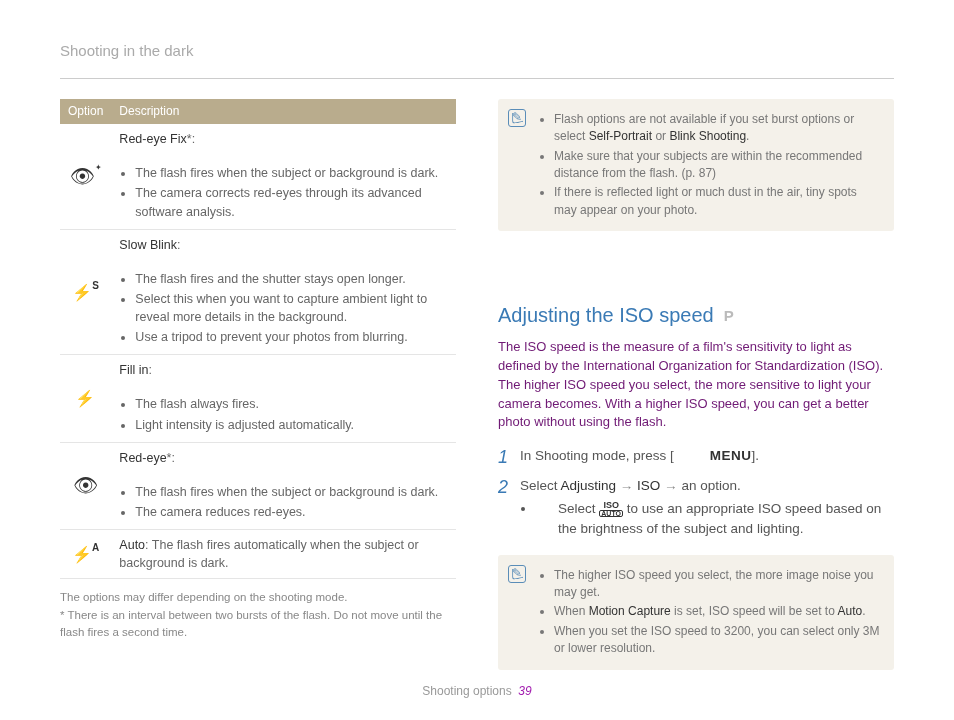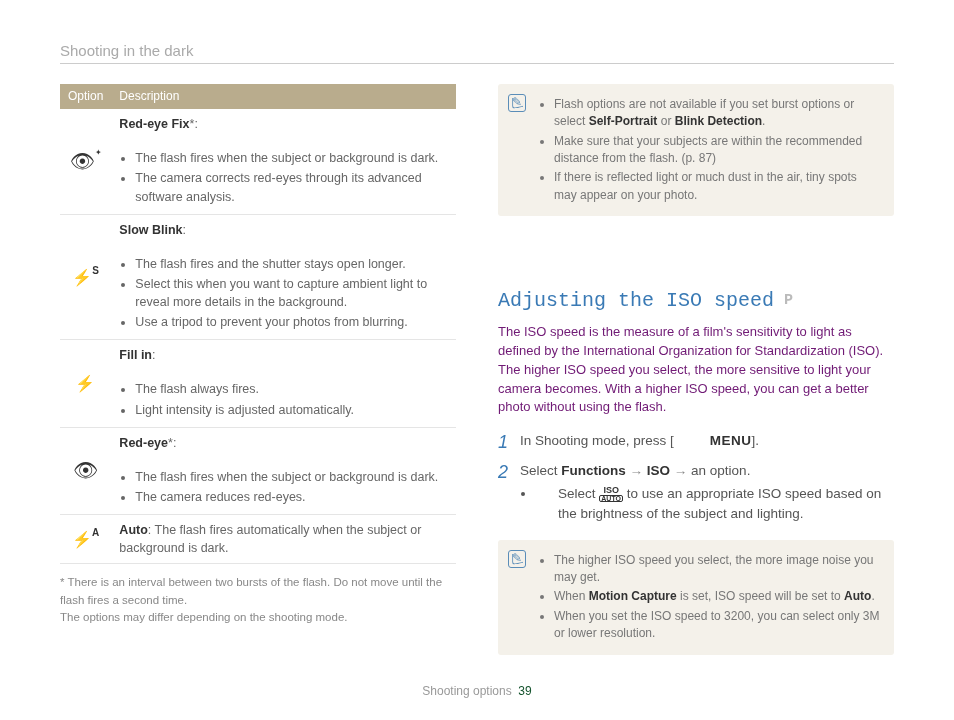--- a/index.html
+++ b/index.html
@@ -14,21 +14,21 @@
     position: relative;
   }
   .page {
     padding: 40px 60px 30px 60px;
   }
   .page-header {
     font-size: 15px;
     color: #aaa;
     font-weight: 300;
     border-bottom: 1px solid #ccc;
-    padding-bottom: 1px;
+    padding-bottom: 16px;
     margin-bottom: 20px;
   }
   .cols {
     display: flex;
     gap: 42px;
   }
   .col { flex: 1; }
   
   table.opts {
     width: 100%;
@@ -56,21 +56,21 @@
     font-size: 18px;
     color: #333;
     padding: 6px 4px;
   }
   .desc ul {
     list-style: disc;
     margin-left: 16px;
     margin-top: 16px;
   }
   .desc li { margin: 2px 0; color: #666; }
-  .strong { color: #333; font-weight: 700; }
+  .strong { color: #333; font-weight: 400; }
   .footnote {
     font-size: 11.5px;
     color: #888;
     margin-top: 10px;
     line-height: 1.5;
   }
   
   .infobox {
     background: #f4f1ea;
     border-radius: 3px;
@@ -120,21 +120,20 @@
   
   h2.section {
     color: #3a7ab5;
     font-weight: 400;
     font-size: 20px;
     margin-top: 70px;
     margin-bottom: 8px;
     display: flex;
     align-items: center;
     gap: 10px;
-    font-family: Liberation Mono, monospace;
   }
   h2.section .mode-badge {
     color: #bbb;
     font-weight: 600;
     font-size: 15px;
   }
   .body-text { color: #701a75; font-size: 13px; }
   
   ol.steps {
     list-style: none;
@@ -183,21 +182,21 @@
   .iso-auto-icon .b { display:block; border:1px solid #333; border-radius:2px; padding:0 1px; font-size:7px;}
   
   .footer {
     position: absolute;
     bottom: 20px;
     left: 0; right: 0;
     text-align: center;
     font-size: 12px;
     color: #999;
   }
-  .footer .pg { color: #14532d; }
+  .footer .pg { color: #a21caf; font-style: italic; }
   
   .glyph-eye { font-size: 20px; }
   .glyph-flash { font-size: 16px; }
   .sup-s { font-size: 10px; font-weight: bold; vertical-align: top; }
   .sup-a { font-size: 10px; font-weight: bold; vertical-align: top; }
 </style>
 </head>
 <body>
 
 <div class="page">
@@ -263,53 +262,53 @@
           <tr>
             <td class="icon"><span class="glyph-flash">⚡<span class="sup-a">A</span></span></td>
             <td class="desc">
               <span class="strong">Auto</span><span>: The flash fires automatically when the subject or background is dark.</span>
             </td>
           </tr>
         </tbody>
       </table>
 
       <div class="footnote">
+        <div>The options may differ depending on the shooting mode.</div>
         <div>* There is an interval between two bursts of the flash. Do not move until the flash fires a second time.</div>
-        <div>The options may differ depending on the shooting mode.</div>
       </div>
     </div>
 
     <div class="col">
       <div class="infobox">
         <span class="info-icon">
             <span class="ibox-check">✎</span>
           </span>
         <ul>
           <li>
-            <span>Flash options are not available if you set burst options or select </span><span class="strong">Self-Portrait</span><span> or </span><span class="strong">Blink Detection</span><span>.</span>
+            <span>Flash options are not available if you set burst options or select </span><span class="strong">Self-Portrait</span><span> or </span><span class="strong">Blink Shooting</span><span>.</span>
           </li>
           <li>Make sure that your subjects are within the recommended distance from the flash. (p. 87)</li>
           <li>If there is reflected light or much dust in the air, tiny spots may appear on your photo.</li>
         </ul>
       </div>
 
       <h2 class="section">
         <span>Adjusting the ISO speed</span>
         <span class="mode-badge">P</span>
       </h2>
       <div class="body-text">The ISO speed is the measure of a film's sensitivity to light as defined by the International Organization for Standardization (ISO). The higher ISO speed you select, the more sensitive to light your camera becomes. With a higher ISO speed, you can get a better photo without using the flash.</div>
 
       <ol class="steps">
         <li>
           <span class="num">1</span>
           <span>In Shooting mode, press [</span><span class="menu-label">MENU</span><span>].</span>
         </li>
         <li>
           <span class="num">2</span>
-          <span>Select </span><span class="strong">Functions</span><span class="arrow"> → </span><span class="strong">ISO</span><span class="arrow"> → </span><span> an option.</span>
+          <span>Select </span><span class="strong">Adjusting</span><span class="arrow"> → </span><span class="strong">ISO</span><span class="arrow"> → </span><span> an option.</span>
           <ul>
             <li>
               <span>Select </span><span class="iso-auto-icon"><span class="t">ISO</span><span class="b">AUTO</span></span><span> to use an appropriate ISO speed based on the brightness of the subject and lighting.</span>
             </li>
           </ul>
         </li>
       </ol>
 
       <div class="infobox" style="margin-top:16px;">
         <span class="info-icon">

